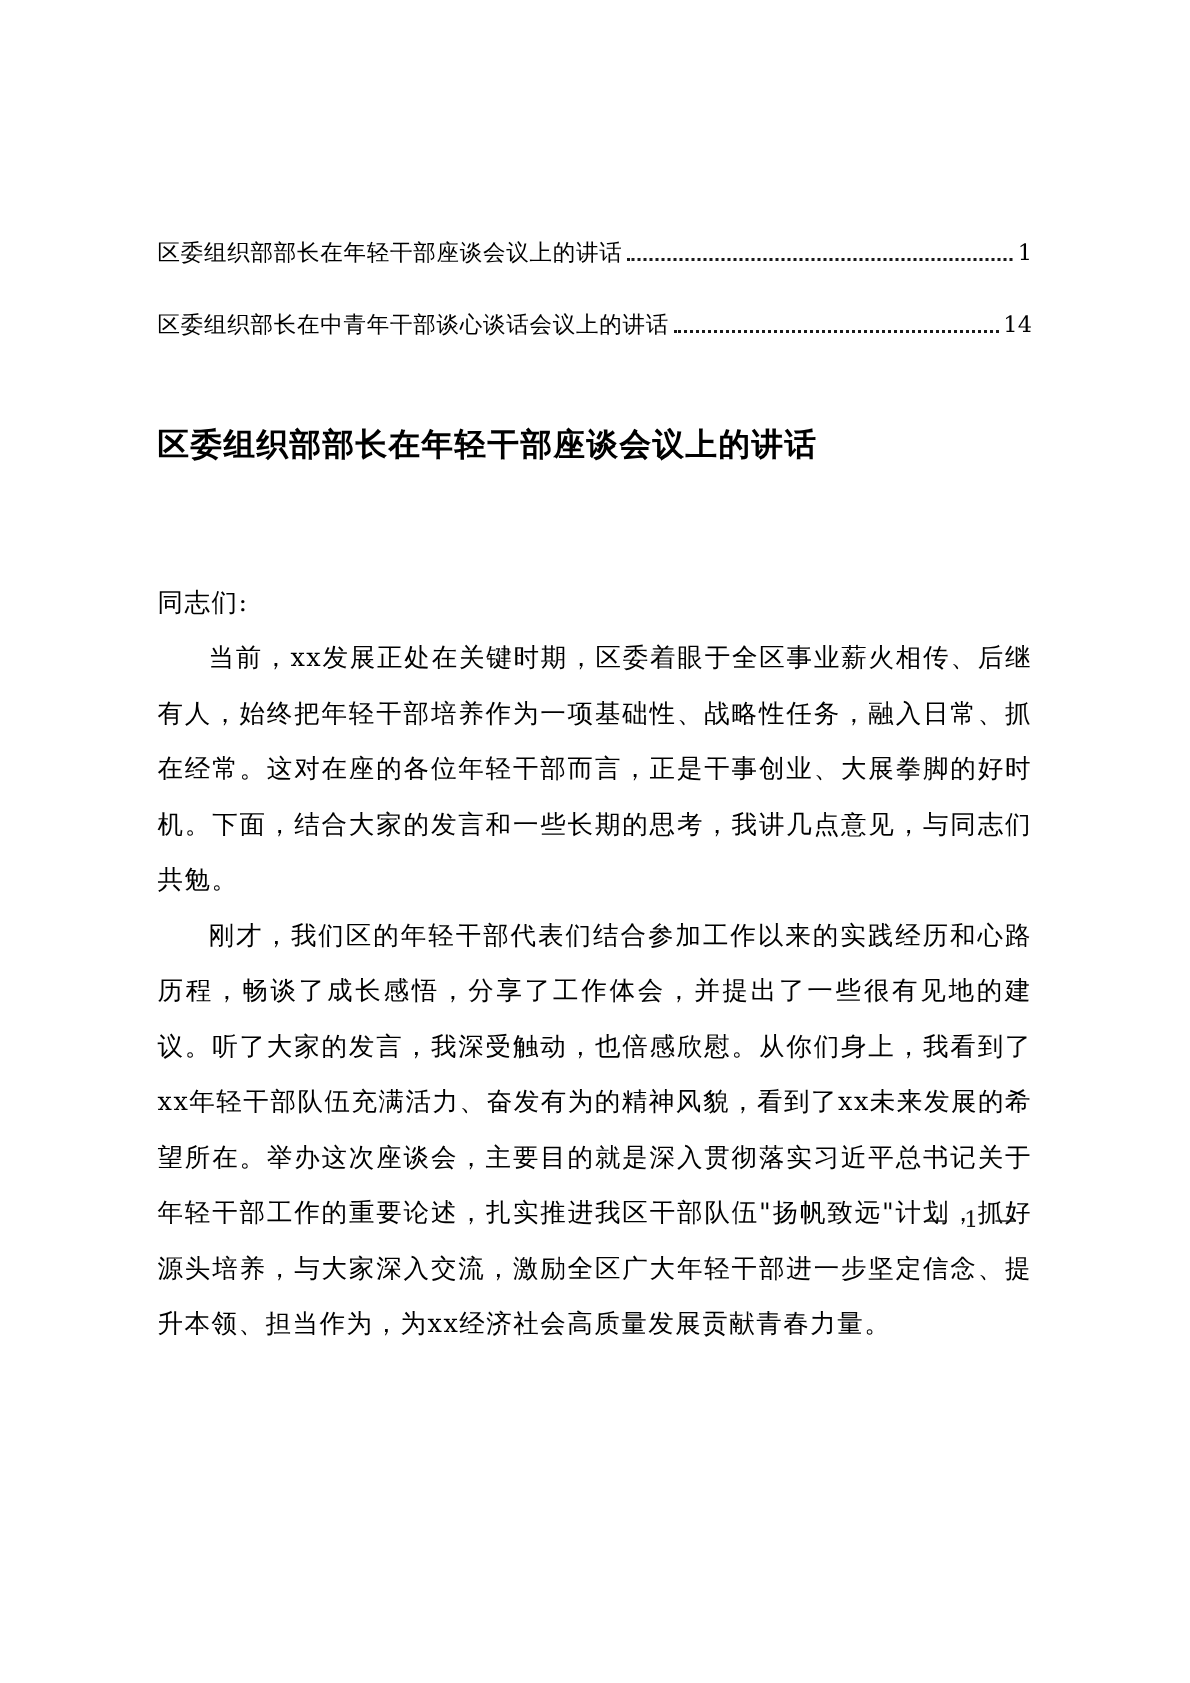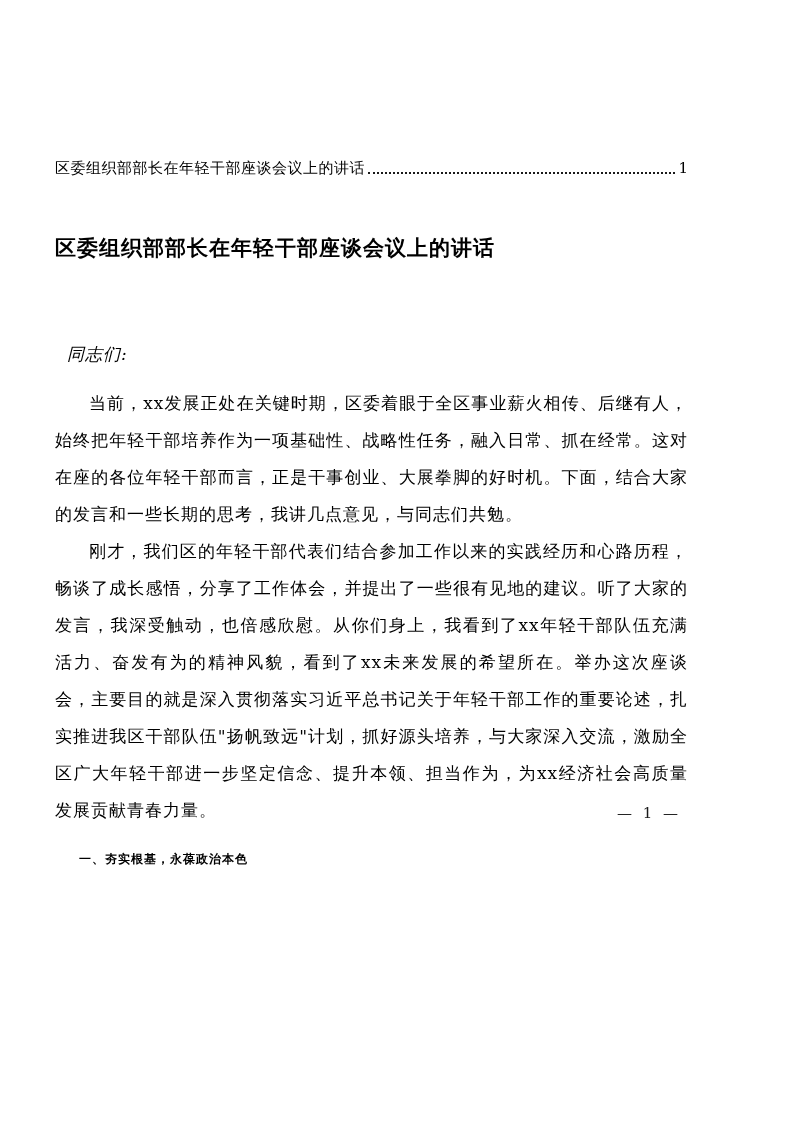--- a/index.html
+++ b/index.html
@@ -9,21 +9,21 @@
   }
   .page {
     position: relative;
     width: 793px;
     height: 892px;
     margin: 0 auto;
     background: #ffffff;
     color: #000000;
     font-family: "DejaVu Serif", "Liberation Serif", serif;
     box-sizing: border-box;
-    padding: 158px 105px 0 55px;
+    padding: 158px 105px 0 105px;
     overflow: hidden;
   }
 
   
   .toc { width: 100%; }
   .toc-entry {
     display: flex;
     align-items: baseline;
     font-size: 15px;
     line-height: 20px;
@@ -52,21 +52,21 @@
   }
 
   
   .doc-body {
     margin-top: 74px;
     font-size: 17px;
     line-height: 37px;
     letter-spacing: 1px;
     text-align: justify;
   }
-  .salutation { margin: 12px; font-style: italic; }
+  .salutation { margin: 0; }
   .para {
     margin: 0;
     text-indent: 2em;
   }
   .section-heading {
     margin: 12px 0 0 0;
     font-family: "DejaVu Sans", "Liberation Sans", sans-serif;
     font-weight: bold;
     font-size: 12px;
     line-height: 37px;
@@ -88,20 +88,25 @@
 <body>
 
 <div class="page">
 
   <div class="toc">
     <div class="toc-entry">
       <span class="toc-title">区委组织部部长在年轻干部座谈会议上的讲话</span>
       <span class="toc-leader"></span>
       <span class="toc-page">1</span>
     </div>
+    <div class="toc-entry">
+      <span class="toc-title">区委组织部长在中青年干部谈心谈话会议上的讲话</span>
+      <span class="toc-leader"></span>
+      <span class="toc-page">14</span>
+    </div>
   </div>
 
   <h1 class="doc-title">区委组织部部长在年轻干部座谈会议上的讲话</h1>
 
   <div class="doc-body">
     <p class="salutation">同志们:</p>
     <p class="para">当前，xx发展正处在关键时期，区委着眼于全区事业薪火相传、后继有人，始终把年轻干部培养作为一项基础性、战略性任务，融入日常、抓在经常。这对在座的各位年轻干部而言，正是干事创业、大展拳脚的好时机。下面，结合大家的发言和一些长期的思考，我讲几点意见，与同志们共勉。</p>
     <p class="para">刚才，我们区的年轻干部代表们结合参加工作以来的实践经历和心路历程，畅谈了成长感悟，分享了工作体会，并提出了一些很有见地的建议。听了大家的发言，我深受触动，也倍感欣慰。从你们身上，我看到了xx年轻干部队伍充满活力、奋发有为的精神风貌，看到了xx未来发展的希望所在。举办这次座谈会，主要目的就是深入贯彻落实习近平总书记关于年轻干部工作的重要论述，扎实推进我区干部队伍"扬帆致远"计划，抓好源头培养，与大家深入交流，激励全区广大年轻干部进一步坚定信念、提升本领、担当作为，为xx经济社会高质量发展贡献青春力量。</p>
     <h2 class="section-heading">一、夯实根基，永葆政治本色</h2>
   </div>

